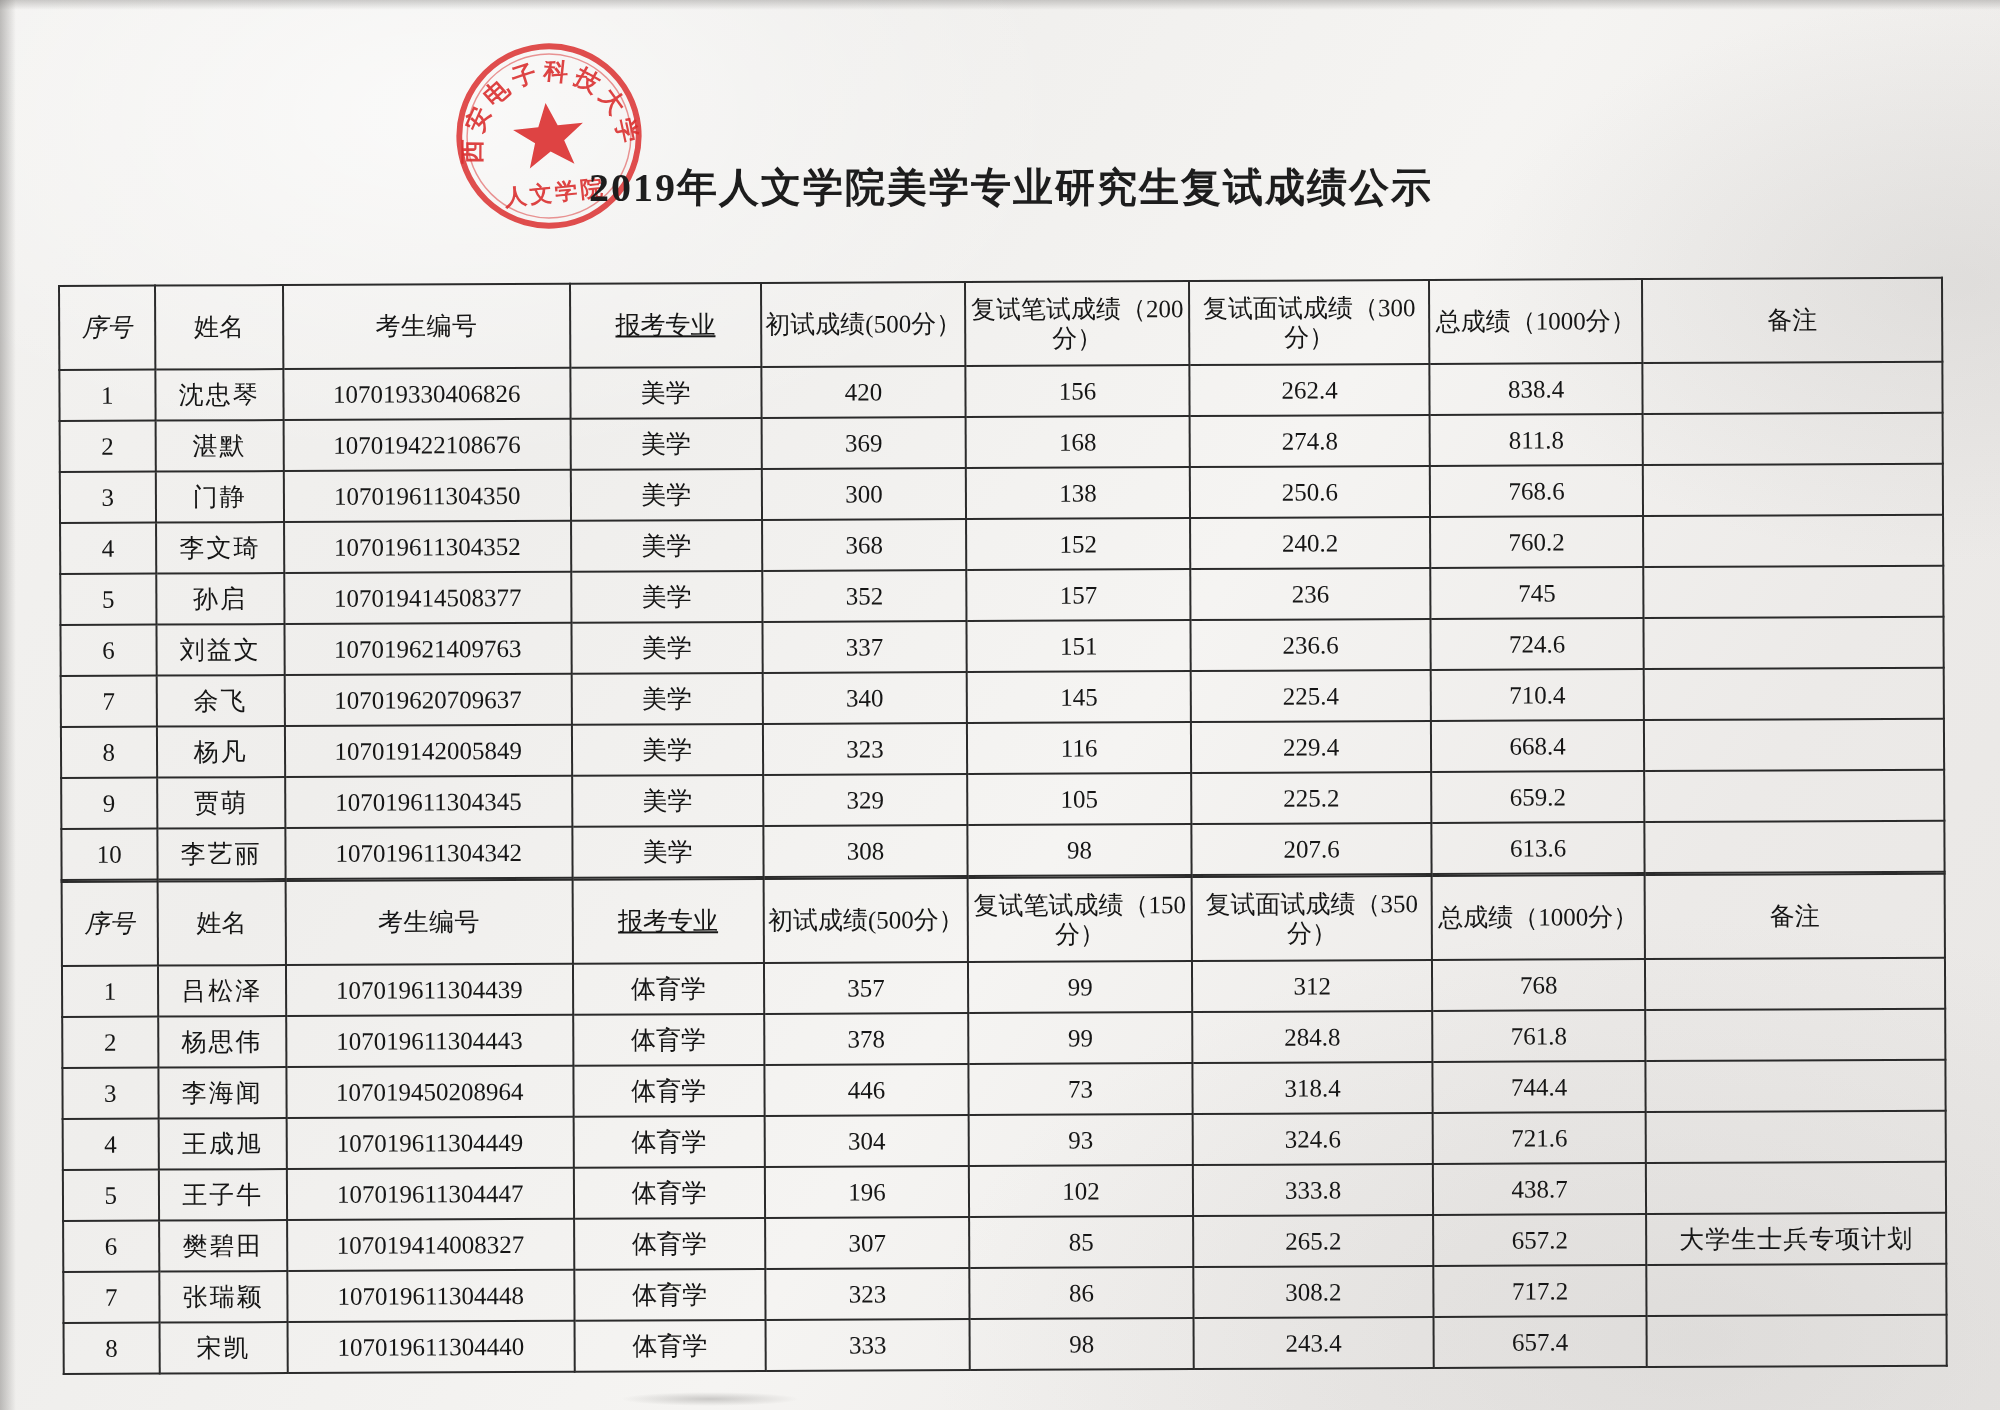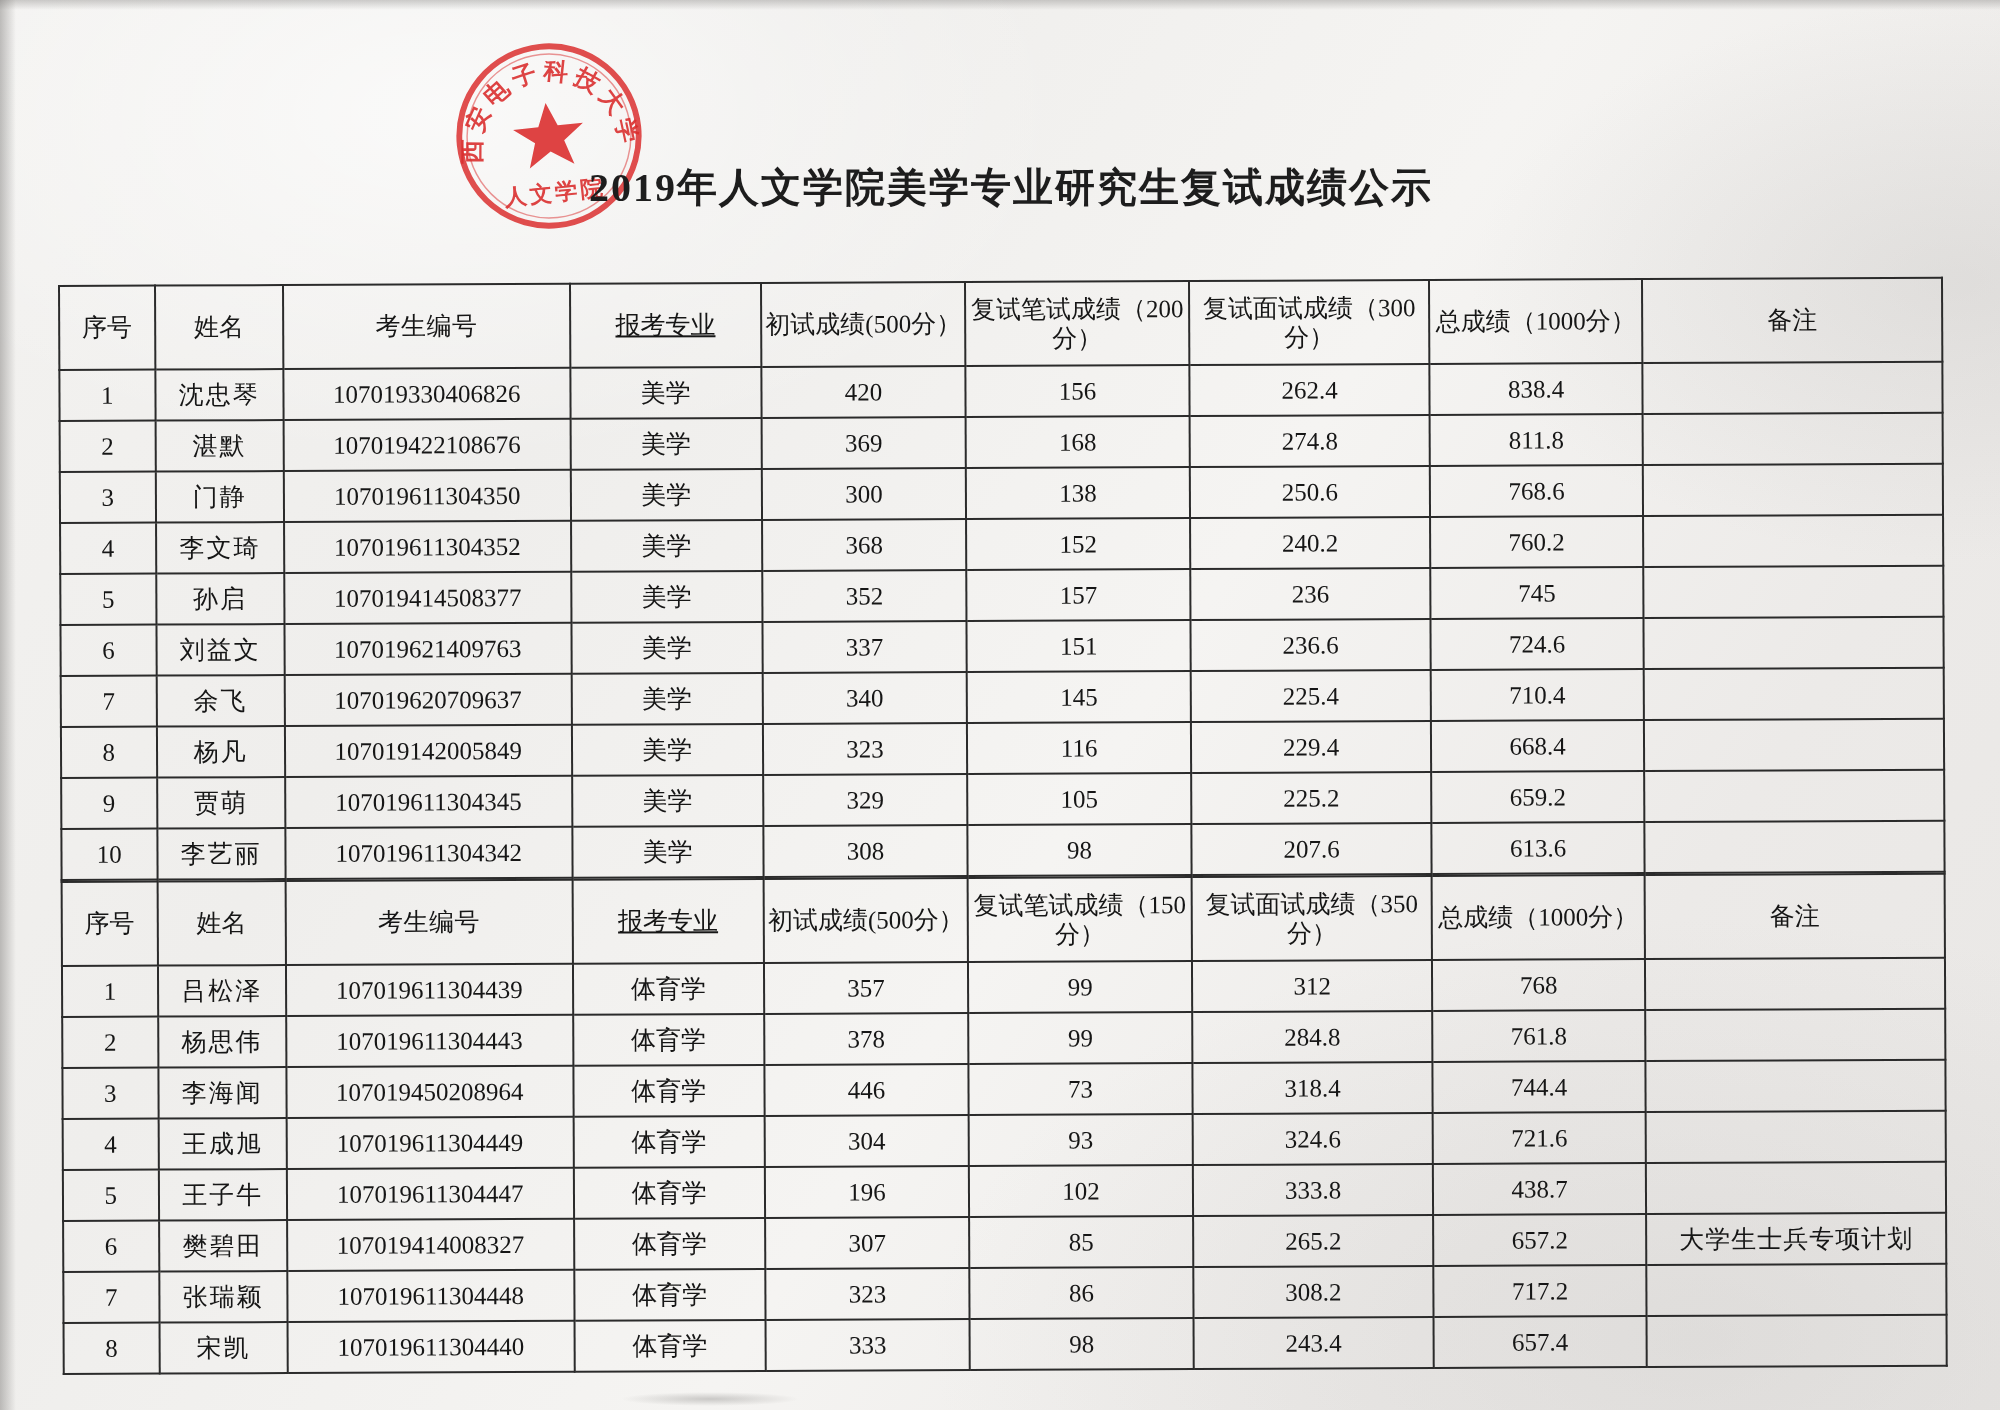--- a/index.html
+++ b/index.html
@@ -99,21 +99,21 @@
     line-height: 1.18;
   }
   thead.head-row td, tr.head-row td {
     font-size: 25px;
     height: 78px;
     font-weight: 400;
   }
   tbody tr td {
     height: 45px;
   }
-  .c-idx   { width: 82px; }
+  .c-idx   { width: 82px; font-style: italic; }
   .c-name  { width: 112px; }
   .c-exam  { width: 258px; font-family: "Liberation Serif", "DejaVu Serif", serif; letter-spacing: 0.5px; }
   .c-major { width: 170px; text-decoration: underline; }
   .c-pre   { width: 182px; }
   .c-writ  { width: 200px; }
   .c-oral  { width: 215px; }
   .c-total { width: 190px; }
   .c-note  { width: 270px; }
 
   .name-cell { letter-spacing: 2px; }

